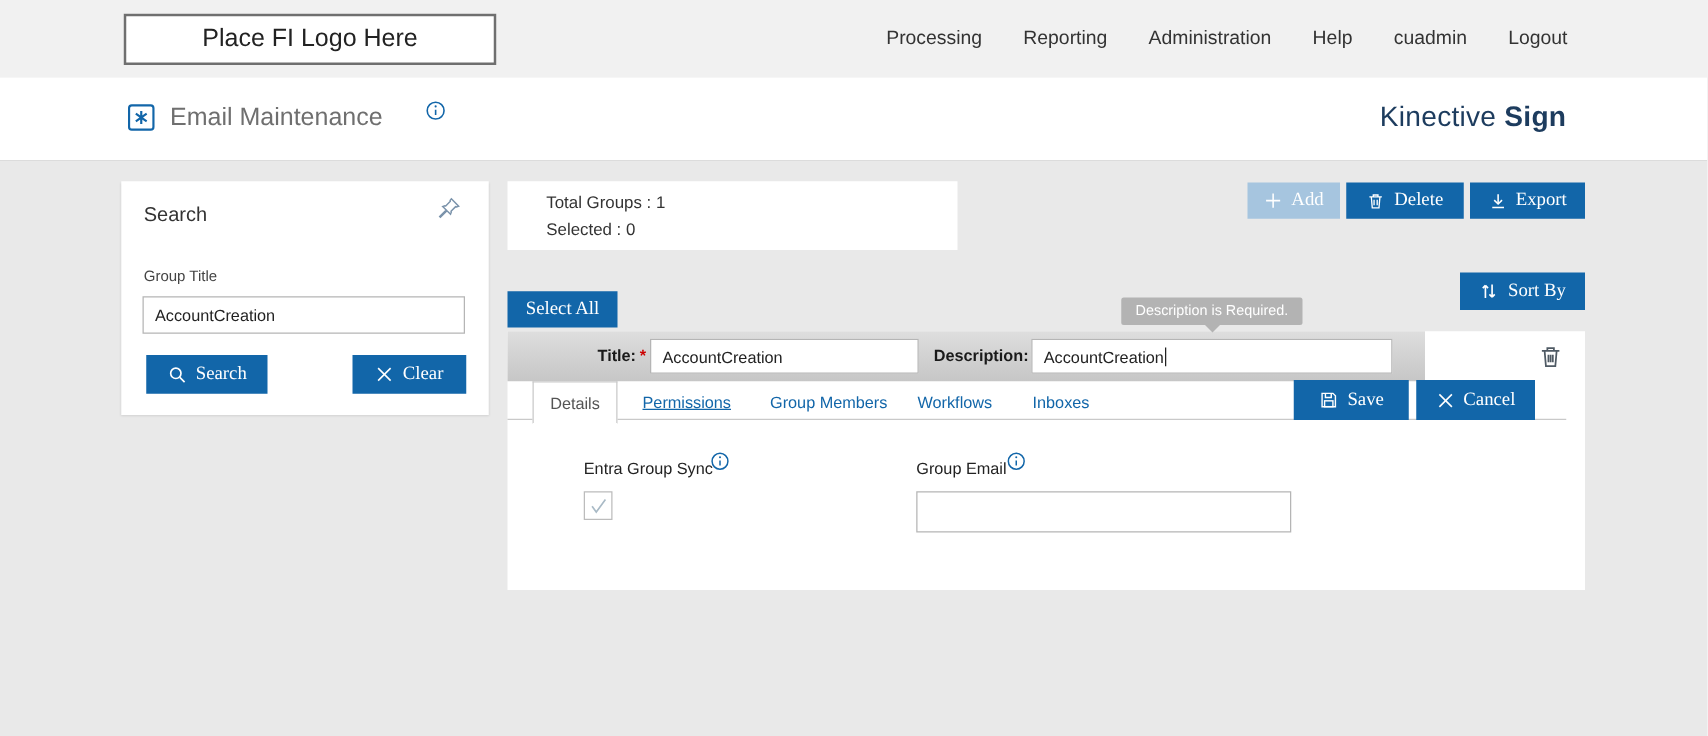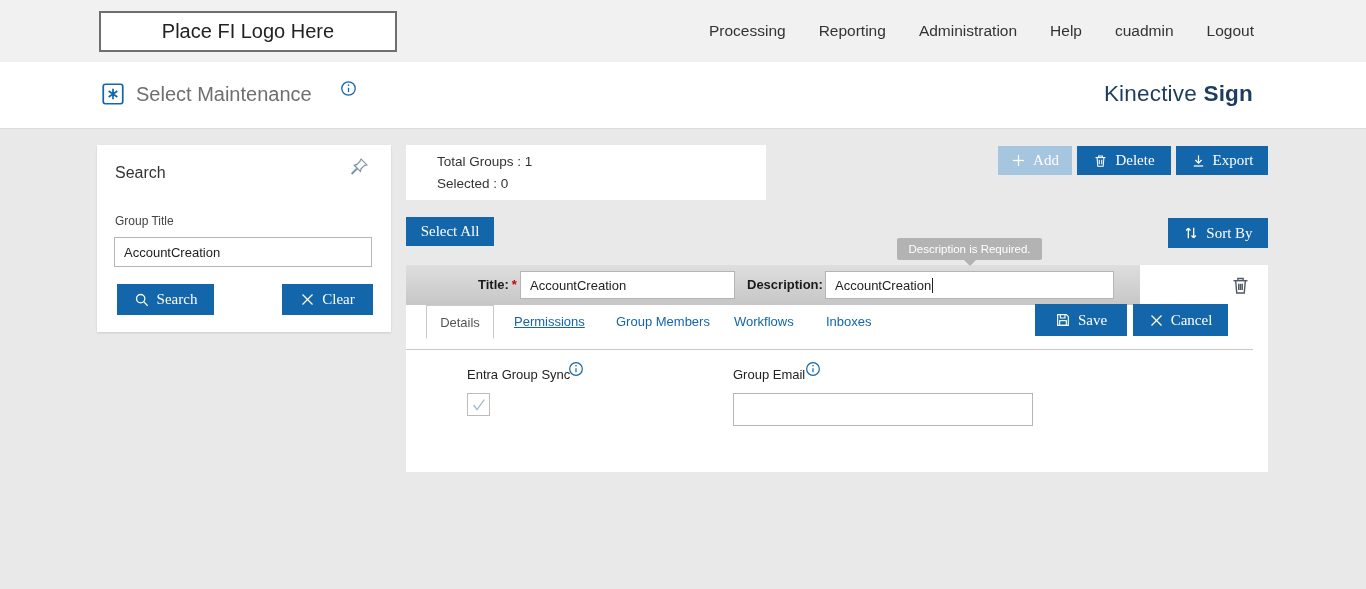--- a/index.html
+++ b/index.html
@@ -40,21 +40,21 @@
   .btn-search { position:absolute; left:20px; top:139px; width:97px; height:31px; }
   .btn-clear { position:absolute; left:185px; top:139px; width:91px; height:31px; }
 
   
   .summary { position:absolute; left:406px; top:145px; width:360px; height:55px; background:#fff; }
   .summary .line1 { position:absolute; left:31px; top:9px; font-size:13.5px; color:#333; }
   .summary .line2 { position:absolute; left:31px; top:31px; font-size:13.5px; color:#333; }
   .btn-add { position:absolute; left:998px; top:146px; width:74px; height:29px; }
   .btn-delete { position:absolute; left:1077px; top:146px; width:94px; height:29px; }
   .btn-export { position:absolute; left:1176px; top:146px; width:92px; height:29px; }
-  .btn-select-all { position:absolute; left:406px; top:217px; width:88px; height:29px; }
+  .btn-select-all { position:absolute; left:406px; top:233px; width:88px; height:29px; }
   .btn-sort { position:absolute; left:1168px; top:218px; width:100px; height:30px; }
 
   
   .tooltip { position:absolute; left:897px; top:238px; width:145px; height:22px; background:#b3b3b3; color:#fff;
     font-size:11.5px; display:flex; align-items:center; justify-content:center; border-radius:2px; z-index:5; }
   .tooltip::after { content:""; position:absolute; left:50%; top:22px; margin-left:-6px;
     border:6px solid transparent; border-top-color:#b3b3b3; border-bottom-width:0; }
 
   
   .panel { position:absolute; left:406px; top:265px; width:862px; height:207px; background:#fff; }
@@ -63,21 +63,21 @@
   .row-label .req { color:var(--required,#cc0000); margin-left:3px; font-weight:700; }
   .lbl-title { left:72px; }
   .lbl-desc { left:341px; }
   .title-input { position:absolute; left:114px; top:6px; width:215px; height:28px; }
   .desc-field { position:absolute; left:419px; top:6px; width:289px; height:28px; background:#fff; border:1px solid #b5b5b5;
     display:flex; align-items:center; padding:0 9px; font-size:13px; color:#222; }
   .caret { width:1px; height:15px; background:#222; margin-left:1px; }
   .row-trash { position:absolute; left:824px; top:9px; width:21px; height:23px; color:#4f5a64; cursor:pointer; }
 
   
-  .tabstrip { position:absolute; left:0; top:40px; width:847px; height:45px; border-bottom:1px solid #c9c9c9; }
+  .tabstrip { position:absolute; left:0; top:40px; width:847px; height:31px; border-bottom:1px solid #c9c9c9; }
   .tab { position:absolute; top:0; height:33px; display:flex; align-items:center; justify-content:center;
     font-size:13px; color:var(--primary,#1266a9); cursor:pointer; padding:0 4px; white-space:nowrap; }
   .tab.active { background:#fff; border:1px solid #c9c9c9; border-bottom:1px solid #fff; color:#555; height:34px; z-index:2; }
   .tab-details { left:20px; width:68px; }
   .tab-permissions { left:104px;text-decoration:underline; }
   .tab-members { left:206px; }
   .tab-workflows { left:324px; }
   .tab-inboxes { left:416px; }
   .btn-save { position:absolute; left:629px; top:39px; width:92px; height:32px; z-index:3; }
   .btn-cancel { position:absolute; left:727px; top:39px; width:95px; height:32px; z-index:3; }
@@ -113,21 +113,21 @@
     </div>
   </div>
 
   <div class="pagebar">
     <span class="icon page-icon">
       <svg viewBox="0 0 24 24" fill="none" stroke="currentColor" stroke-width="1.6">
         <rect x="3" y="3" width="18" height="18" rx="2"></rect>
         <path d="M12 7.2v9.6M8 9.2l8 5.6M16 9.2l-8 5.6"></path>
       </svg>
     </span>
-    <span class="page-title">Select Maintenance</span>
+    <span class="page-title">Email Maintenance</span>
     <span class="icon title-info">
       <svg viewBox="0 0 24 24" fill="none" stroke="currentColor" stroke-width="1.8">
         <circle cx="12" cy="12" r="9.5"></circle>
         <line x1="12" y1="11" x2="12" y2="17"></line>
         <circle cx="12" cy="7.2" r="1.2" fill="currentColor" stroke="none"></circle>
       </svg>
     </span>
     <span class="brand"><span>Kinective</span>&nbsp;<b>Sign</b></span>
   </div>
 

